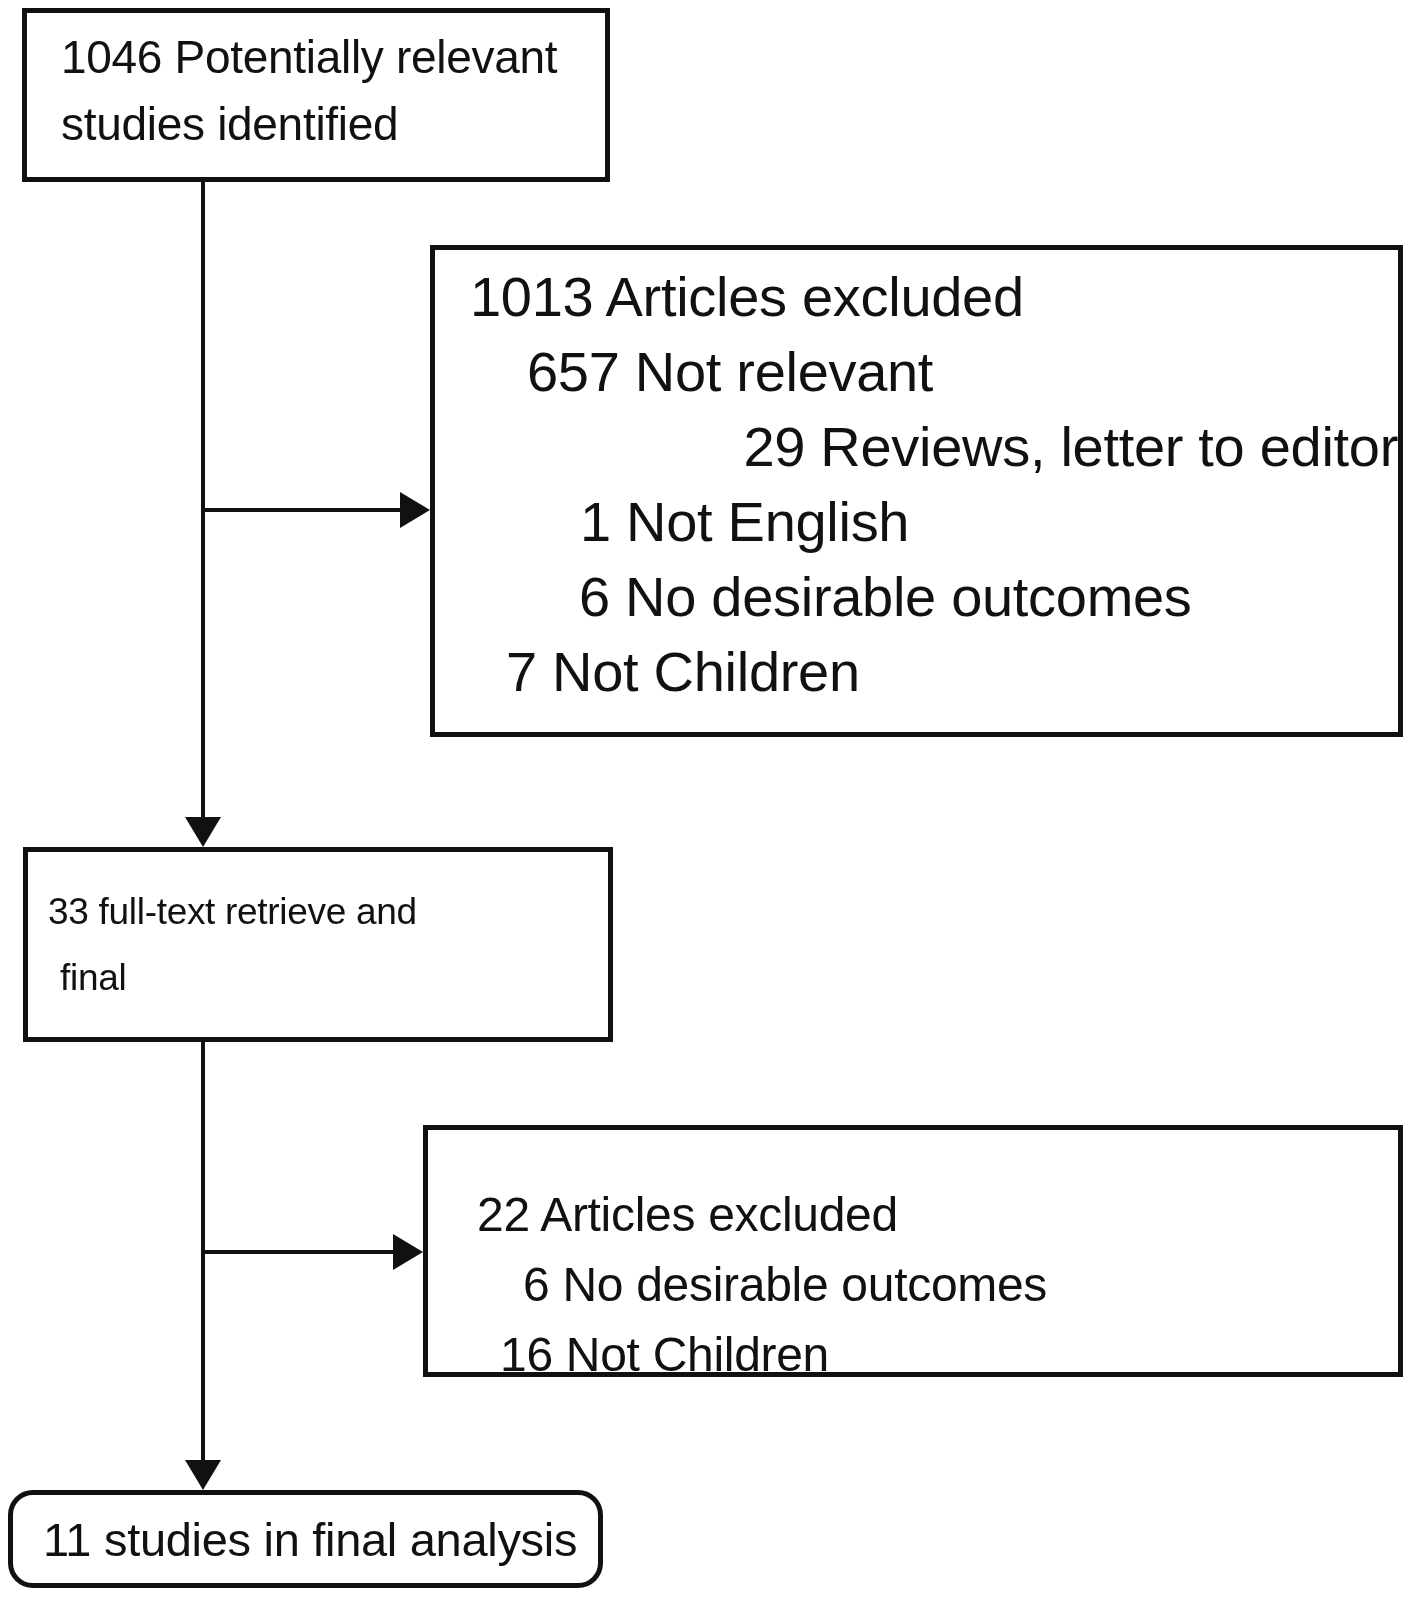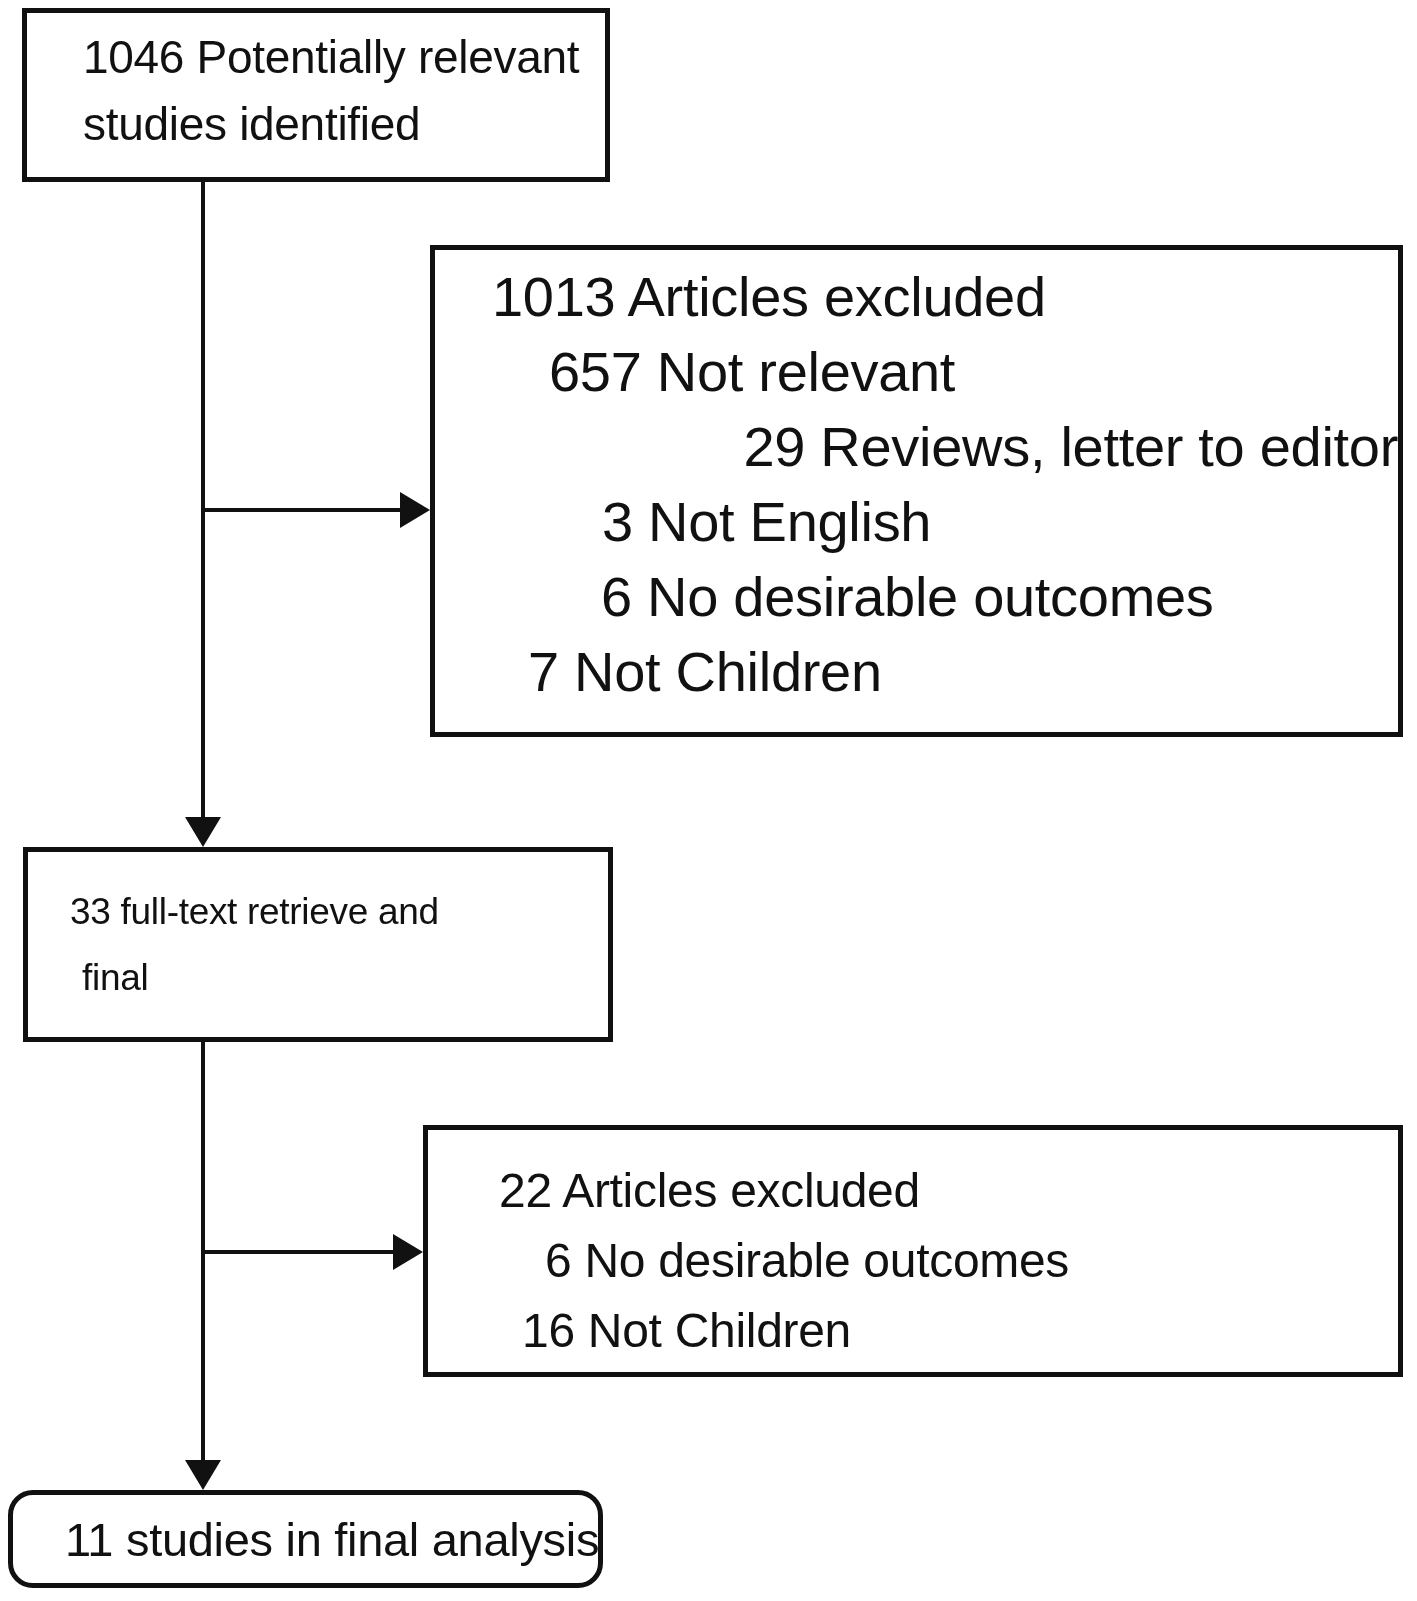--- a/index.html
+++ b/index.html
@@ -12,21 +12,20 @@
     font-family: "Liberation Sans", sans-serif;
     color: var(--ink);
     overflow: hidden;
   }
   .box {
     position: absolute;
     border: 5px solid var(--ink);
     background: var(--bg);
     box-sizing: border-box;
     white-space: nowrap;
-    padding-left: 22px;
   }
   .box .line { white-space: nowrap; letter-spacing: -0.3px; }
 
   
   .box-identified { left: 22px; top: 8px; width: 588px; height: 174px;
     font-size: 46px; padding-top: 11px; }
   .box-identified .line { line-height: 67px; margin-left: 34px; }
 
   
   .box-excluded1 { left: 430px; top: 245px; width: 973px; height: 492px;
@@ -43,21 +42,21 @@
   .box-fulltext { left: 23px; top: 847px; width: 590px; height: 195px;
     font-size: 37px; padding-top: 27px; }
   .box-fulltext .line { line-height: 66px; }
   .b3-l1 { margin-left: 20px; }
   .b3-l2 { margin-left: 32px; }
 
   
   .box-excluded2 { left: 423px; top: 1125px; width: 980px; height: 252px;
     font-size: 48px; padding-top: 26px; }
   .box-excluded2 .line { line-height: 70px; }
-  .b4-l1 { margin-left: 49px; }
+  .b4-l1 { margin-left: 49px; margin-top: 24px; }
   .b4-l2 { margin-left: 95px; }
   .b4-l3 { margin-left: 72px; }
 
   
   .box-final { left: 8px; top: 1490px; width: 595px; height: 98px;
     font-size: 47px; display: flex; align-items: center; border-radius: 25px; }
   .box-final .line { margin-left: 30px; }
 
   
   .conn { position: absolute; background: var(--ink); }
@@ -89,21 +88,21 @@
   <div class="conn v1"></div>
   <div class="arrow arrow-down a-down-1"></div>
 
   <div class="conn h1"></div>
   <div class="arrow arrow-right a-right-1"></div>
 
   <div class="box box-excluded1">
     <div class="line b1-l1">1013 Articles excluded</div>
     <div class="line b1-l2">657 Not relevant</div>
     <div class="line b1-l3">29 Reviews, letter to editor</div>
-    <div class="line b1-l4">3 Not English</div>
+    <div class="line b1-l4">1 Not English</div>
     <div class="line b1-l5">6 No desirable outcomes</div>
     <div class="line b1-l6">7 Not Children</div>
   </div>
 
   <div class="box box-fulltext">
     <div class="line b3-l1">33 full-text retrieve and</div>
     <div class="line b3-l2">final</div>
   </div>
 
   <div class="conn v2"></div>

